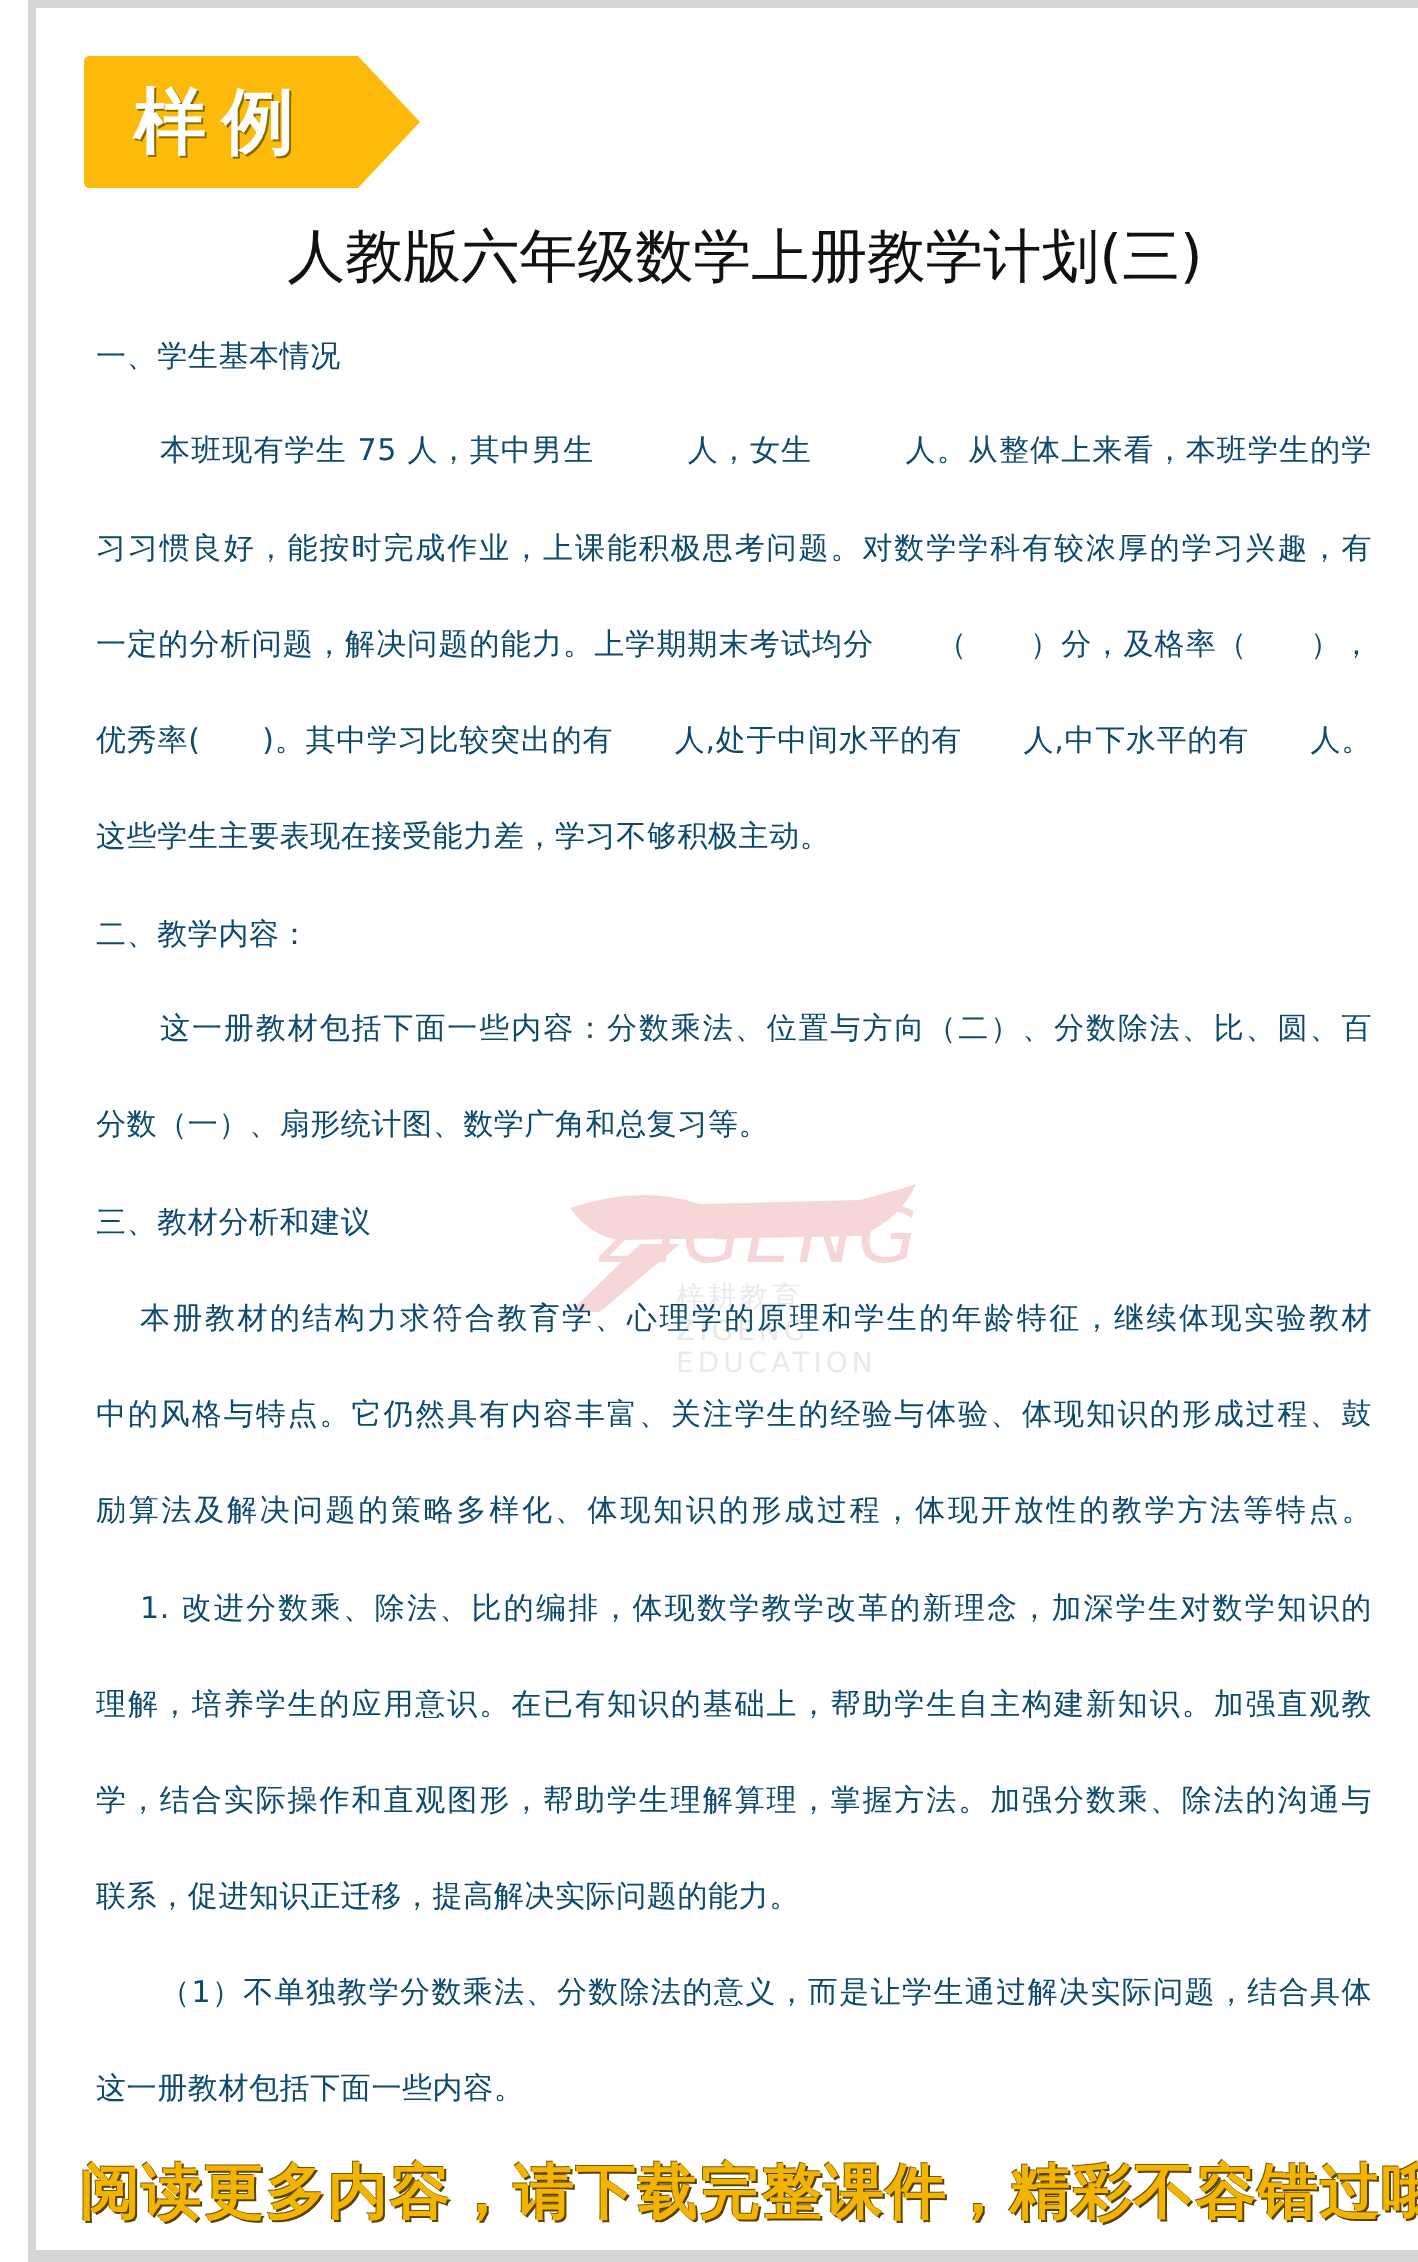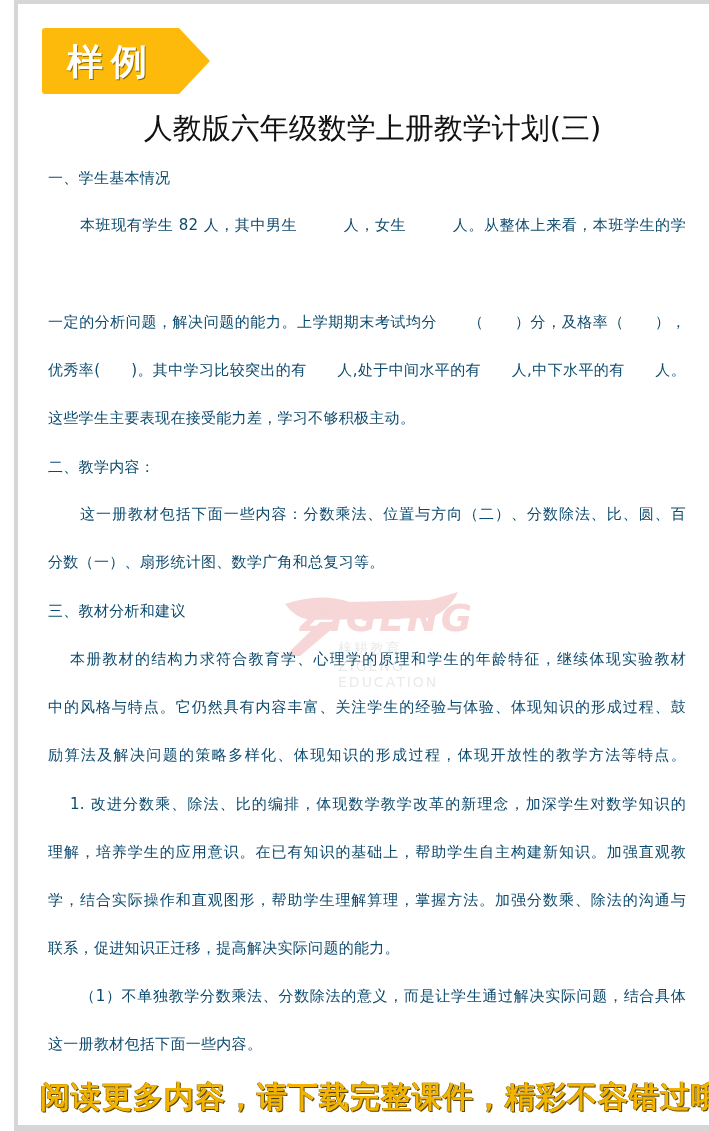--- a/index.html
+++ b/index.html
@@ -26,21 +26,21 @@
     .title {
       position: absolute; left: 0; top: 104px; width: 709px; text-align: center;
       font-size: 29px; line-height: 40px; color: #111; letter-spacing: 0px;
       font-family: "DejaVu Sans", sans-serif;
     }
     .watermark {
       position: absolute; left: 262px; top: 588px; width: 180px; height: 72px;
       opacity: 0.18;
     }
     .wm-text {
-      position: absolute; left: 20px; top: 4px; font-size: 38px; font-weight: bold; font-style: italic;
+      position: absolute; left: 20px; top: 4px; font-size: 38px; font-weight: normal; font-style: italic;
       color: #d32020; letter-spacing: 2px; font-family: "DejaVu Sans", sans-serif;
     }
     .wm-sub {
       position: absolute; left: 58px; top: 48px; font-size: 14px; color: #888; letter-spacing: 2px;
     }
     .line {
       position: absolute; left: 30px; width: 650px; font-size: 15px; line-height: 20px;
       color: #0c4a6e; white-space: nowrap; letter-spacing: 0.3px;
     }
     .line.indent { left: 52px; }
@@ -73,21 +73,22 @@
   <div class="watermark">
     <svg width="180" height="72" viewBox="0 0 180 72" style="position:absolute;left:0;top:0;">
       <path d="M5,12 Q40,0 70,10 L150,8 Q172,2 178,0 Q170,18 150,26 L30,28 Q15,26 5,12 Z" fill="#d32020"></path>
       <path d="M40,30 L60,30 L20,64 L5,64 Z" fill="#d32020"></path>
     </svg>
     <span class="wm-text">ZIGENG</span>
     <span class="wm-sub">梓耕教育 ZIGENG EDUCATION</span>
   </div>
 
   <div class="line" style="top:164px;">一、学生基本情况</div>
-  <div class="line indent2 justify" style="top:211px;">本班现有学生 82 人，其中男生　　　人，女生　　　人。从整体上来看，本班学生的学</div>
+  <div class="line indent2 justify" style="top:211px;">本班现有学生 75 人，其中男生　　　人，女生　　　人。从整体上来看，本班学生的学</div>
+  <div class="line justify" style="top:260px;">习习惯良好，能按时完成作业，上课能积极思考问题。对数学学科有较浓厚的学习兴趣，有</div>
   <div class="line justify" style="top:308px;">一定的分析问题，解决问题的能力。上学期期末考试均分　　（　　）分，及格率（　　），</div>
   <div class="line justify" style="top:356px;">优秀率(　　)。其中学习比较突出的有　　人,处于中间水平的有　　人,中下水平的有　　人。</div>
   <div class="line" style="top:404px;">这些学生主要表现在接受能力差，学习不够积极主动。</div>
 
   <div class="line" style="top:453px;">二、教学内容：</div>
   <div class="line indent2 justify" style="top:500px;">这一册教材包括下面一些内容：分数乘法、位置与方向（二）、分数除法、比、圆、百</div>
   <div class="line" style="top:548px;">分数（一）、扇形统计图、数学广角和总复习等。</div>
 
   <div class="line" style="top:597px;">三、教材分析和建议</div>
   <div class="line indent justify" style="top:645px;">本册教材的结构力求符合教育学、心理学的原理和学生的年龄特征，继续体现实验教材</div>

